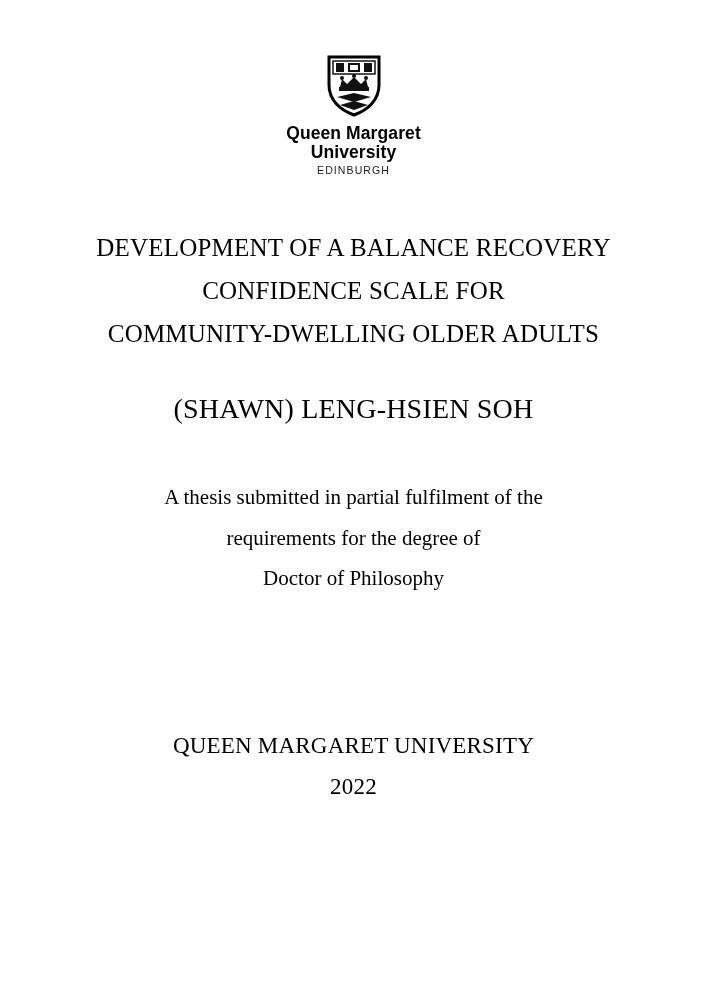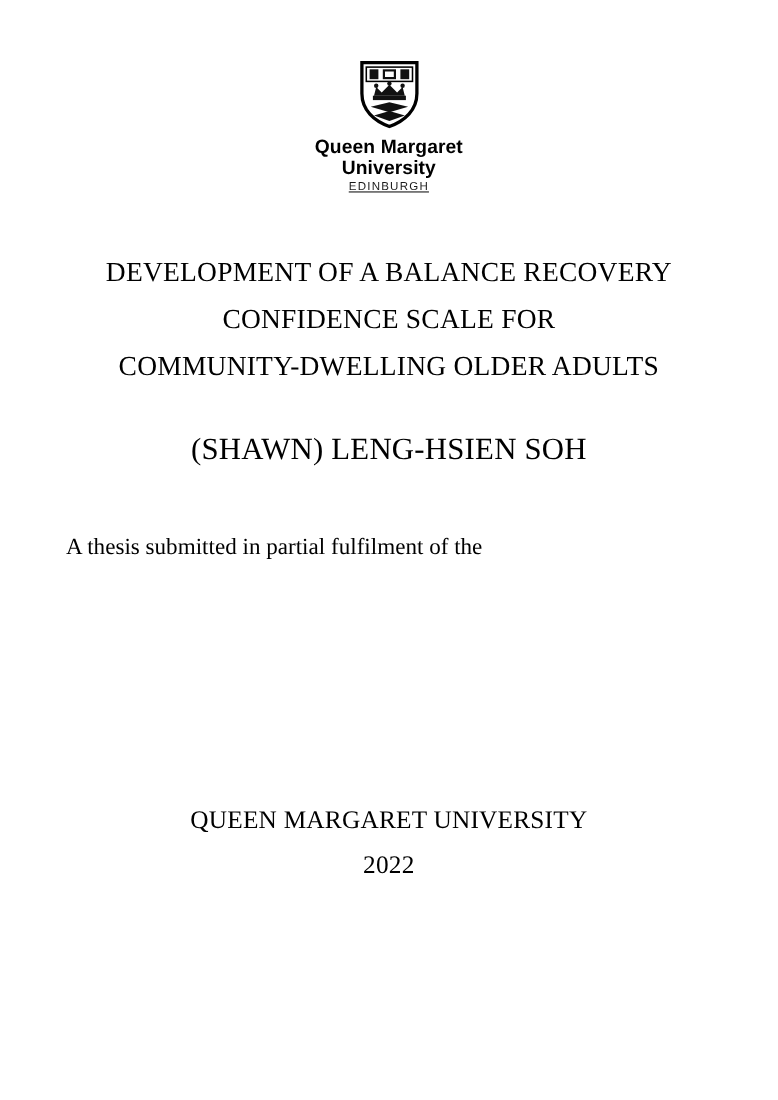--- a/index.html
+++ b/index.html
@@ -49,21 +49,20 @@
     color: #000;
   }
   .logo-city {
     margin-top: 2px;
     font-family: "Liberation Sans", sans-serif;
     font-weight: normal;
     font-size: 10.5px;
     letter-spacing: 1.1px;
     text-align: center;
     color: #1a1a1a;
-    text-decoration: underline;
   }
 
   
   .title {
     position: absolute;
     top: 226px;
     left: 60px;
     width: 587px;
     text-align: center;
     font-size: 25px;
@@ -78,21 +77,21 @@
     text-align: center;
     font-size: 28px;
     line-height: 32px;
     letter-spacing: 0.2px;
   }
   .submission {
     position: absolute;
     top: 477px;
     left: 60px;
     width: 587px;
-    text-align: left;
+    text-align: center;
     font-size: 21px;
     line-height: 40.5px;
     font-family: Liberation Serif, serif;
   }
   .institution {
     position: absolute;
     top: 681px;
     left: 60px;
     width: 587px;
     text-align: center;
@@ -139,20 +138,22 @@
   <div class="title">
     <span class="line">DEVELOPMENT OF A BALANCE RECOVERY</span>
     <span class="line">CONFIDENCE SCALE FOR</span>
     <span class="line">COMMUNITY-DWELLING OLDER ADULTS</span>
   </div>
 
   <div class="author">(SHAWN) LENG-HSIEN SOH</div>
 
   <div class="submission">
     <span class="line">A thesis submitted in partial fulfilment of the</span>
+    <span class="line">requirements for the degree of</span>
+    <span class="line">Doctor of Philosophy</span>
   </div>
 
   <div class="institution">
     <span class="line">QUEEN MARGARET UNIVERSITY</span>
     <span class="line">2022</span>
   </div>
 
 </div>
 
 </body></html>

